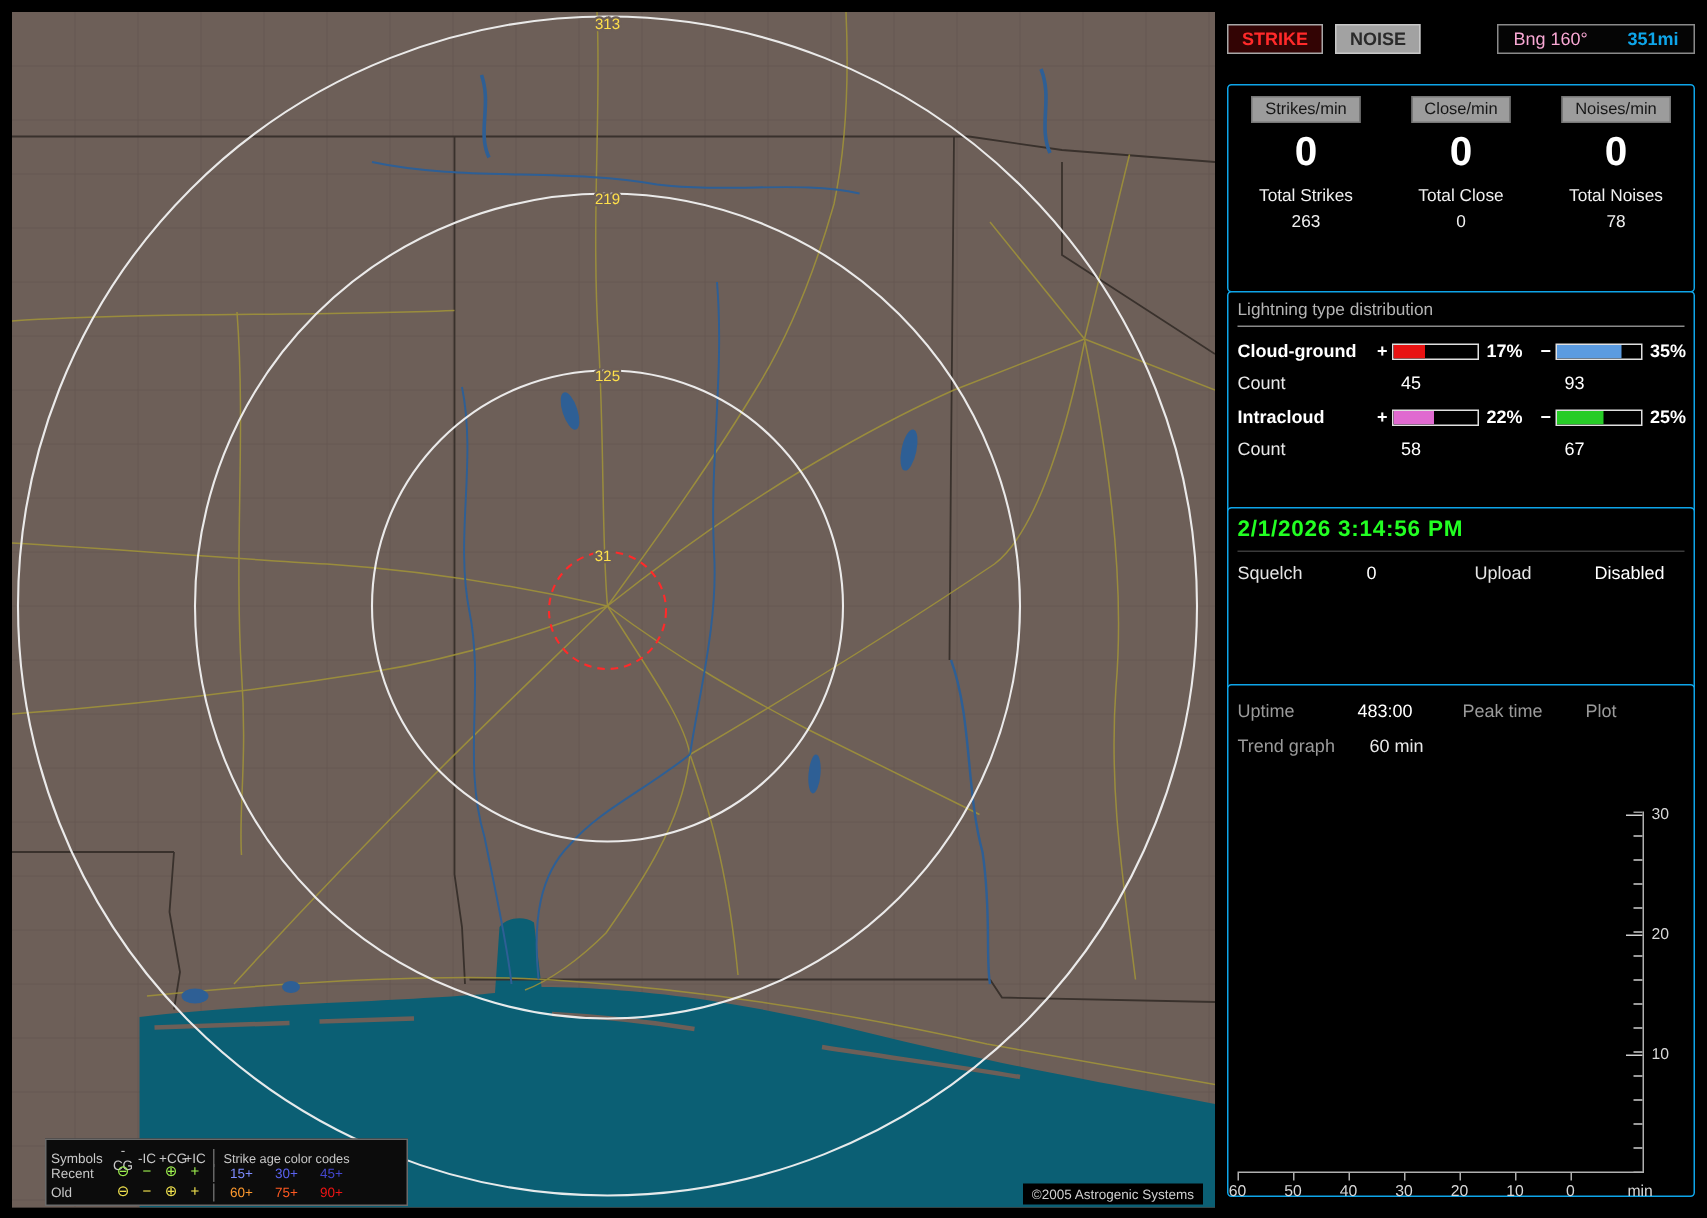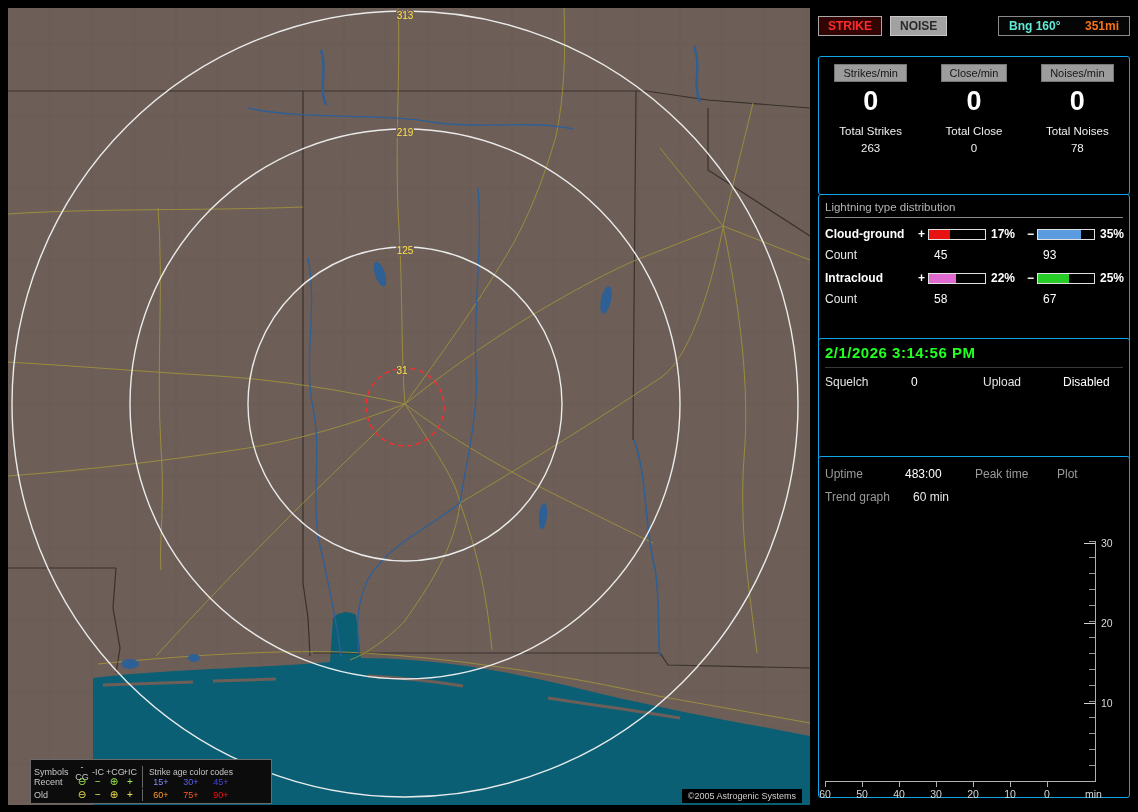--- a/index.html
+++ b/index.html
@@ -24,22 +24,22 @@
   .dim{color:#9a9a9a;}
   .state-on{color:#21e421;}
   .state-dim{color:#9a9a9a;}
   
   .topbar{top:13px;height:26px;border:none;display:flex;align-items:center;gap:8px;}
   .btn{font-weight:bold;font-size:12px;padding:2px 9px;border:1px solid #a8a8a8;cursor:default;}
   .btn-strike{background:#330404;color:#ff2a2a;}
   .btn-noise{background:#a2a2a2;color:#2a2a2a;border-color:#c8c8c8;}
   .bearing{margin-left:auto;display:flex;align-items:center;gap:20px;border:1px solid #8a8a8a;
            background:#050505;padding:2px 10px;min-width:110px;}
-  .bearing .bng{color:#5eead4;font-weight:bold;}
-  .bearing .rng{color:#f97316;font-weight:bold;margin-left:auto;}
+  .bearing .bng{color:#f9a8d4;font-weight:normal;}
+  .bearing .rng{color:#0ea5e9;font-weight:bold;margin-left:auto;}
   
   .counters{top:56px;height:130px;display:grid;grid-template-columns:1fr 1fr 1fr;padding-top:7px;}
   .counter-col{display:flex;flex-direction:column;align-items:center;}
   .rate-label{background:#9c9c9c;color:#161616;font-size:11px;padding:2px 8px;border:1px solid #777;}
   .rate-value{font-size:27px;font-weight:bold;color:#fff;line-height:30px;margin-top:4px;}
   .total-label{font-size:11.5px;margin-top:9px;color:#f0f0f0;}
   .total-value{font-size:11.5px;margin-top:5px;color:#f0f0f0;}
   
   .distribution{top:194px;height:152px;padding:6px 6px 0 6px;box-sizing:border-box;}
   .dist-title{color:#b4b4b4;font-size:11.5px;padding-bottom:4px;border-bottom:1px solid #8a8a8a;}

